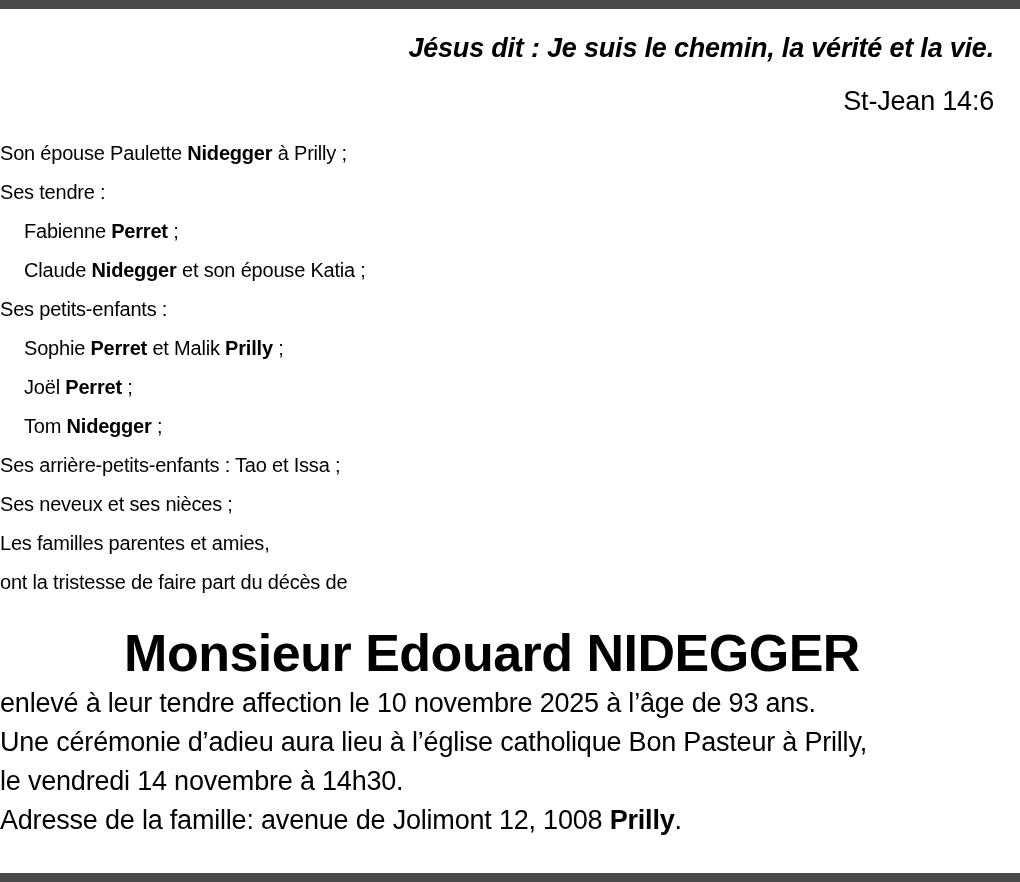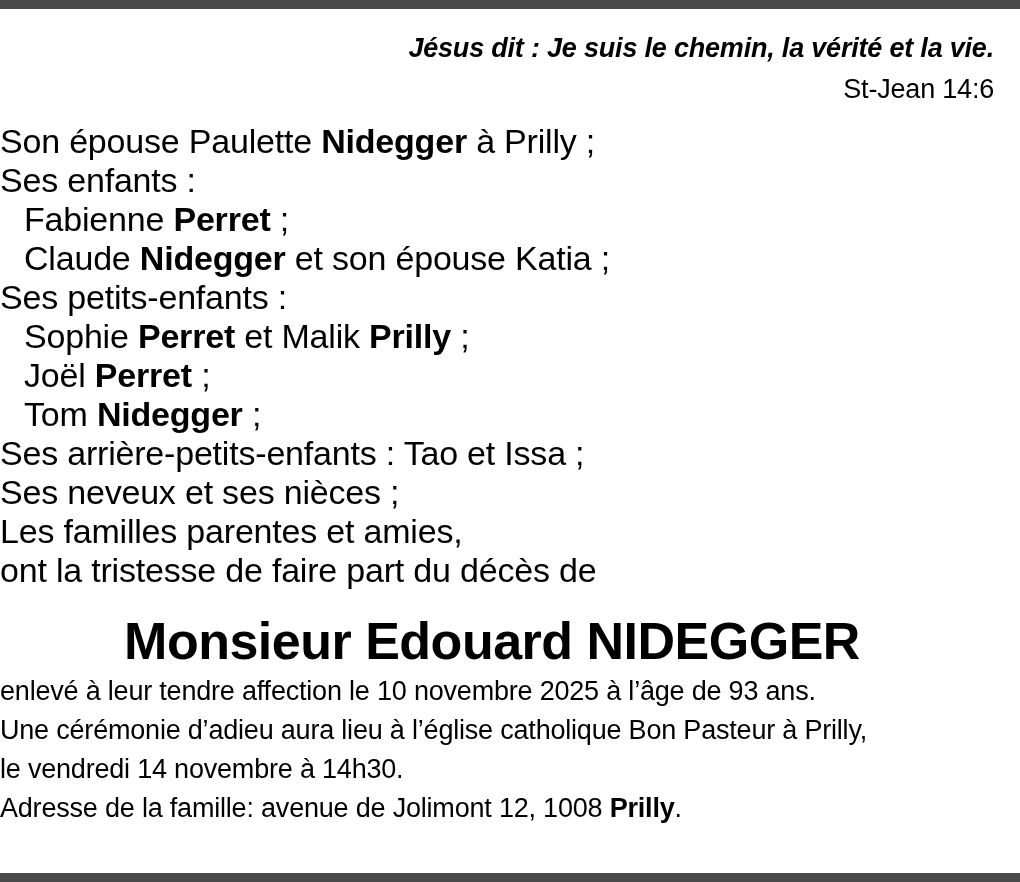--- a/index.html
+++ b/index.html
@@ -52,29 +52,29 @@
     font-weight: bold;
     font-size: 27px;
     line-height: 38px;
     margin-top: 20px;
     letter-spacing: -0.2px;
   }
   .verse-ref {
     text-align: right;
     font-size: 27px;
     line-height: 38px;
-    margin-top: 3px;
+    margin-top: 15px;
     letter-spacing: -0.2px;
   }
   .family {
     margin-top: 14px;
     padding-left: 0;
   }
   .family .line {
-    font-size: 34px;
+    font-size: 20px;
     line-height: 39px;
     white-space: nowrap;
     letter-spacing: -0.2px;
   }
   .family .line.indent {
     padding-left: 24px;
   }
   .family .line b,
   .closing b {
     font-weight: bold;
@@ -100,21 +100,21 @@
 
 <div class="notice">
   <div class="rule-top"></div>
 
   <div class="content">
     <div class="verse">Jésus dit : Je suis le chemin, la vérité et la vie.</div>
     <div class="verse-ref">St-Jean 14:6</div>
 
     <div class="family">
         <div class="line">Son épouse Paulette <b>Nidegger</b> à Prilly ;</div>
-        <div class="line">Ses enfants :</div>
+        <div class="line">Ses tendre :</div>
         <div class="line indent">Fabienne <b>Perret</b> ;</div>
         <div class="line indent">Claude <b>Nidegger</b> et son épouse Katia ;</div>
         <div class="line">Ses petits-enfants :</div>
         <div class="line indent">Sophie <b>Perret</b> et Malik <b>Prilly</b> ;</div>
         <div class="line indent">Joël <b>Perret</b> ;</div>
         <div class="line indent">Tom <b>Nidegger</b> ;</div>
         <div class="line">Ses arrière-petits-enfants : Tao et Issa ;</div>
         <div class="line">Ses neveux et ses nièces ;</div>
         <div class="line">Les familles parentes et amies,</div>
         <div class="line">ont la tristesse de faire part du décès de</div>

